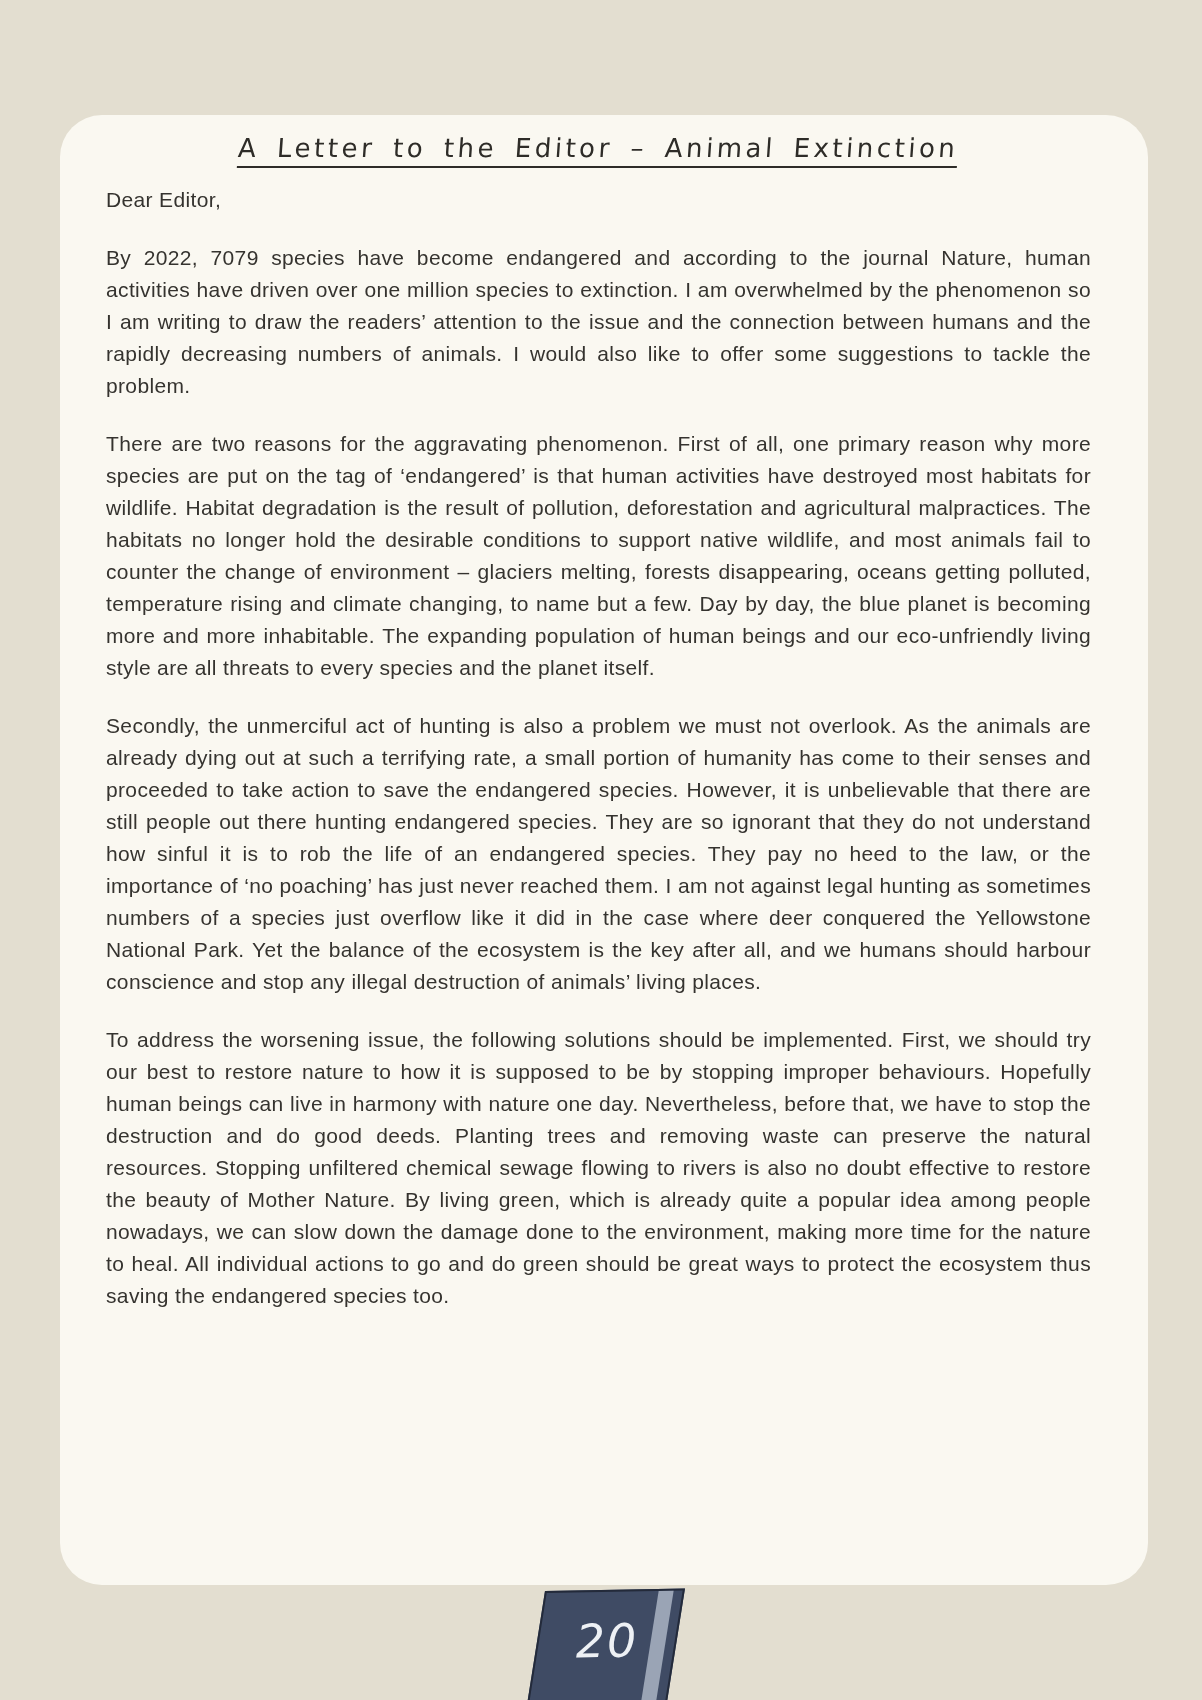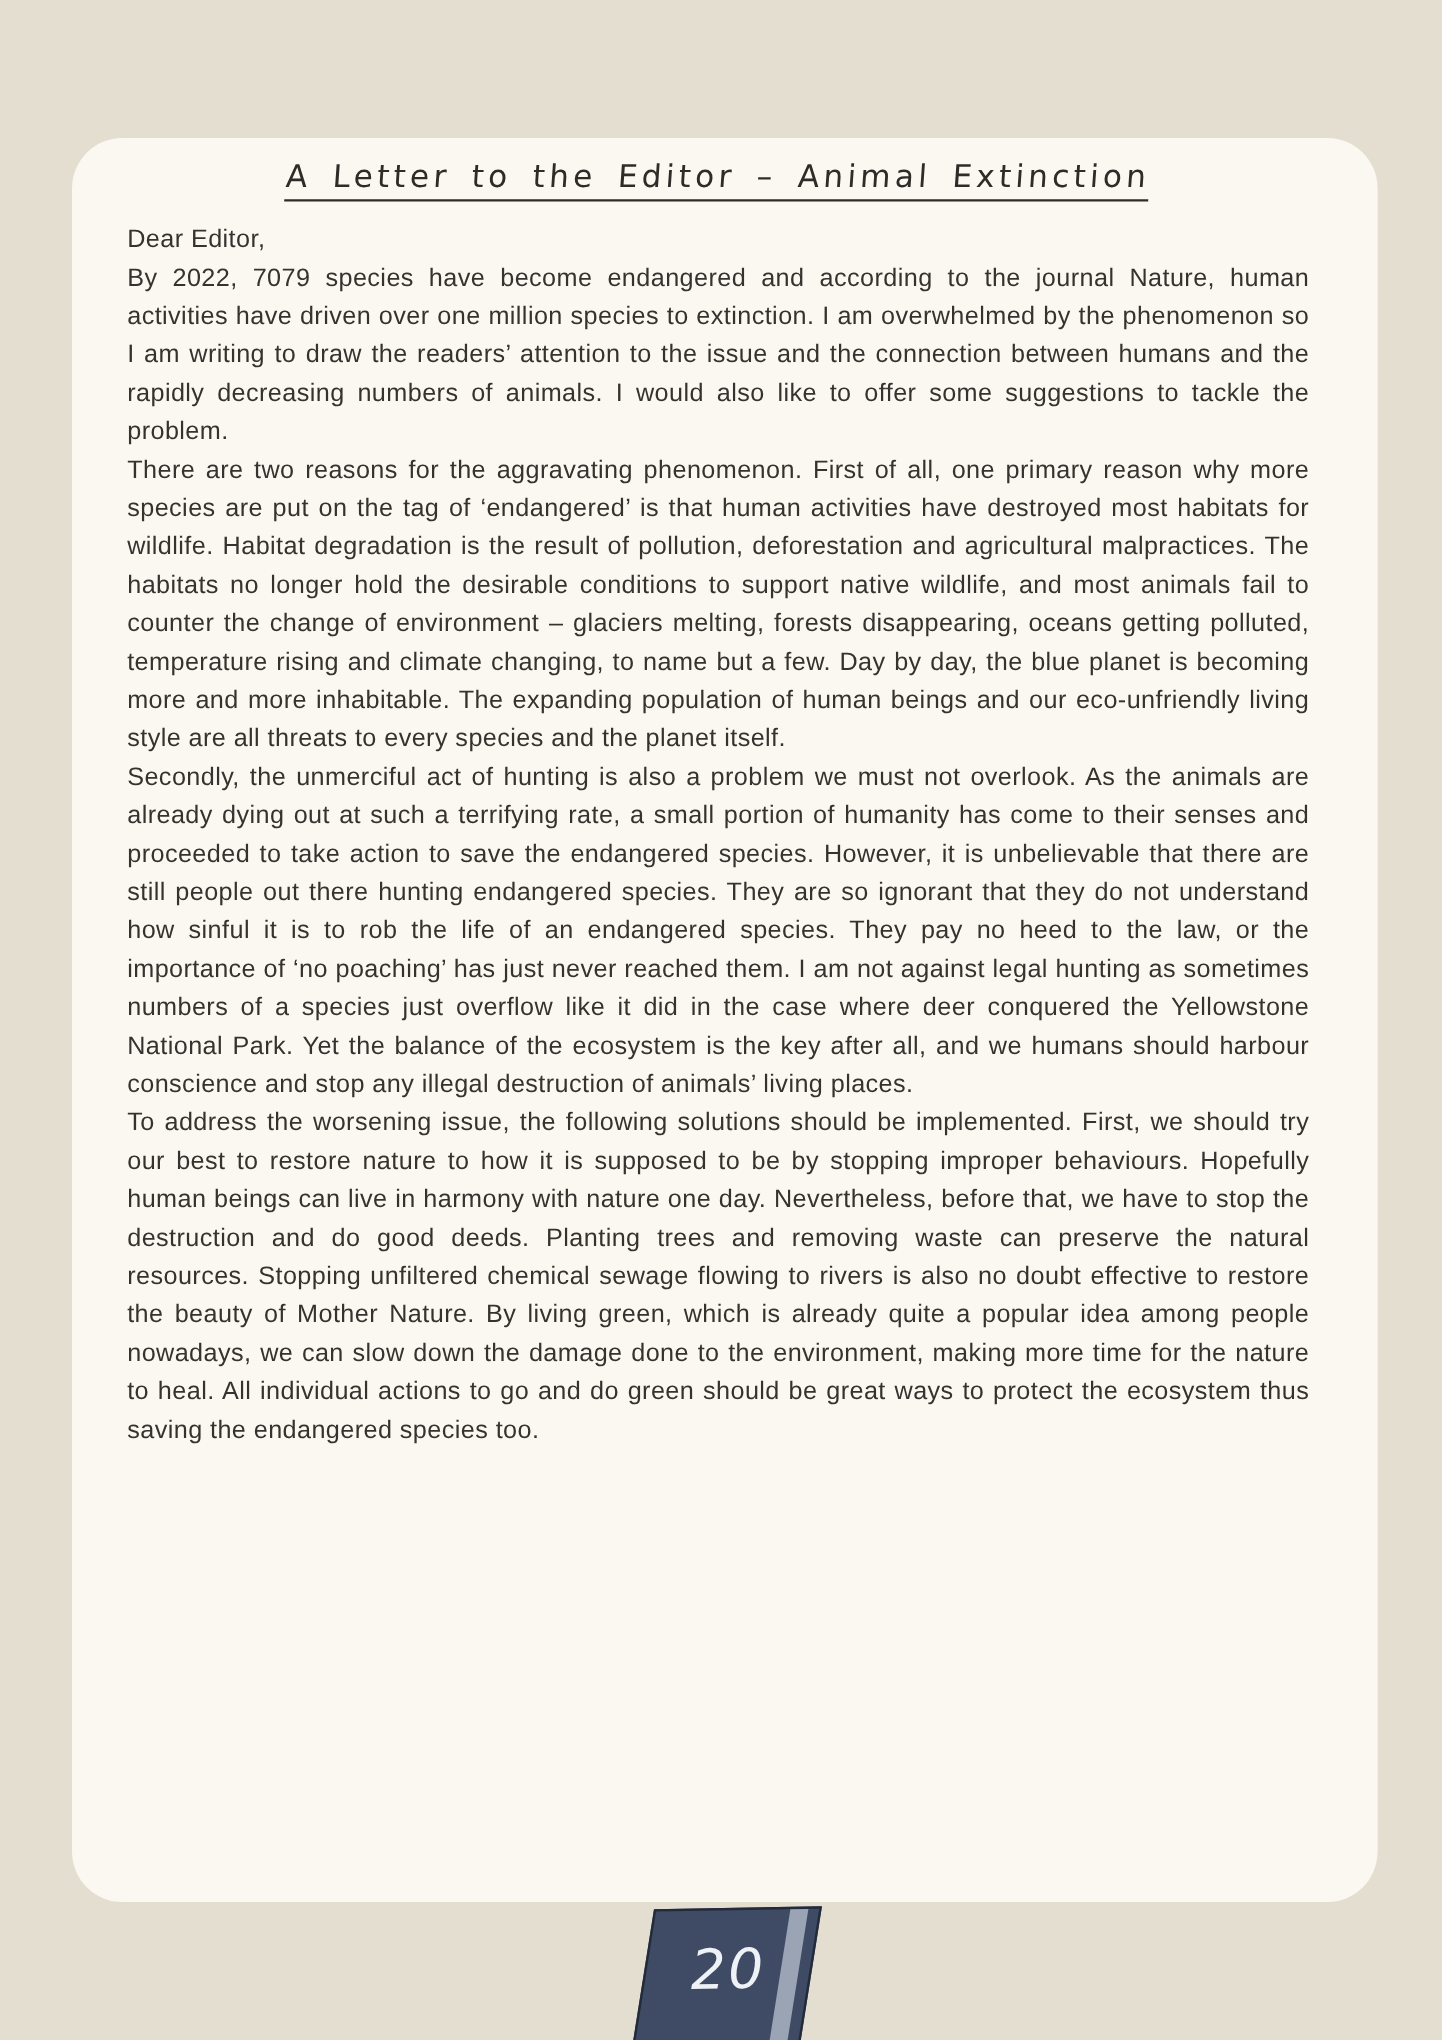--- a/index.html
+++ b/index.html
@@ -51,20 +51,21 @@
     font-size: 21px;
     line-height: 32px;
     letter-spacing: 0.35px;
     margin-top: 4px;
   }
   .para {
     font-size: 21px;
     line-height: 32px;
     letter-spacing: 0.35px;
     text-align: justify;
+    margin-top: 26px;
   }
   .page-badge {
     position: absolute;
     left: 545px;
     top: 1591px;
     width: 140px;
     height: 130px;
     background: var(--badge);
     border: 2px solid var(--badge-edge);
     transform: rotate(-1deg) skewX(-10deg);

